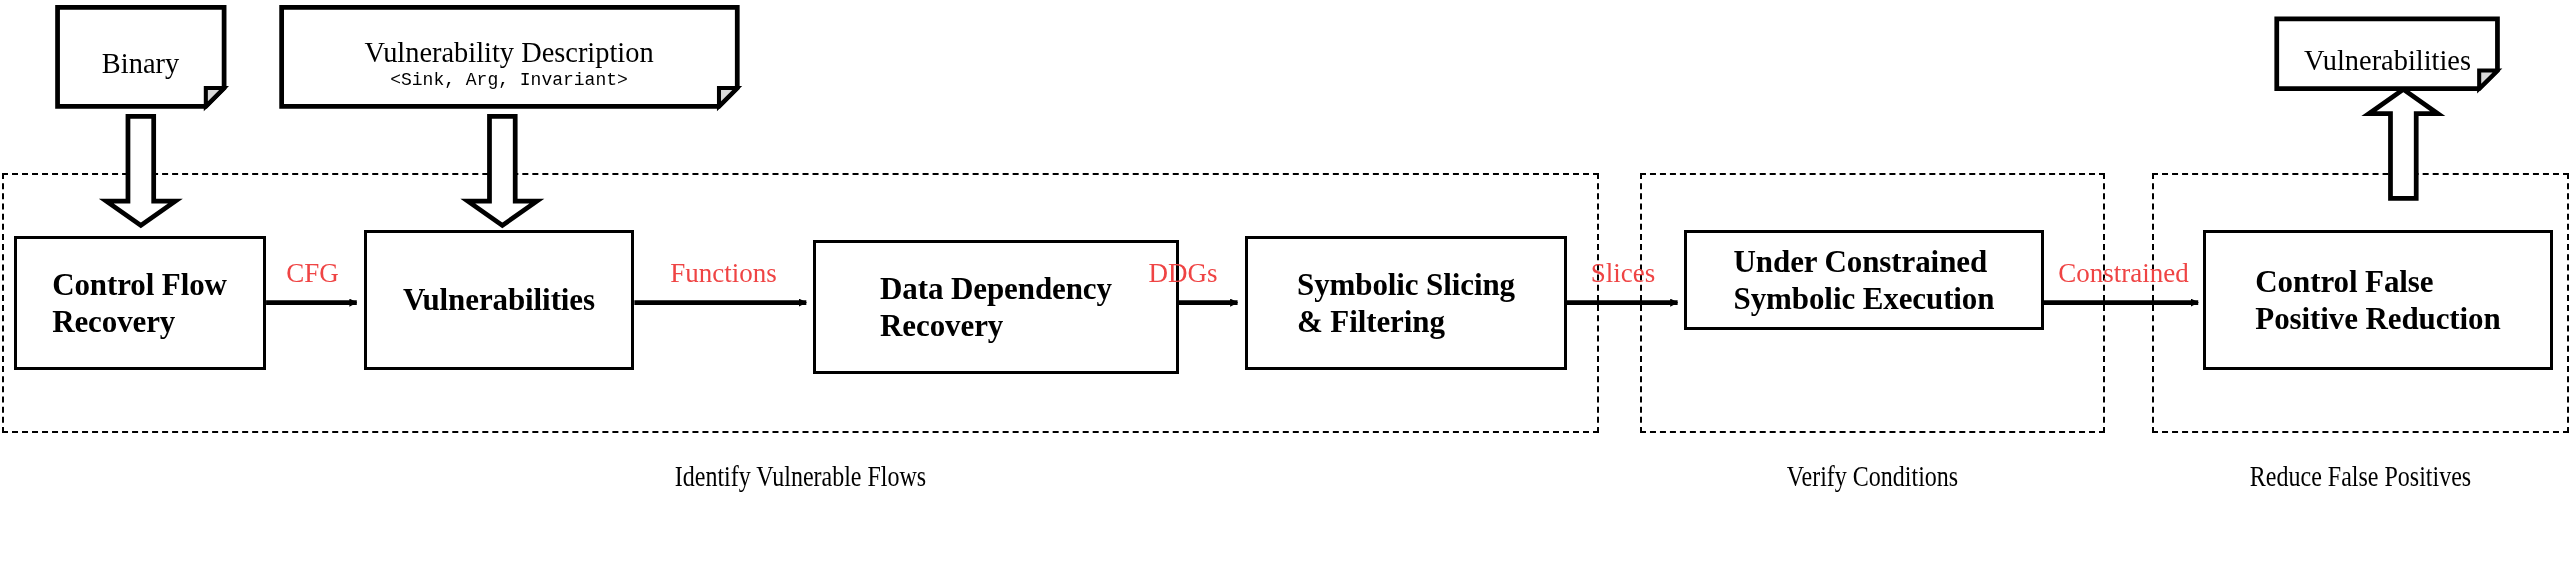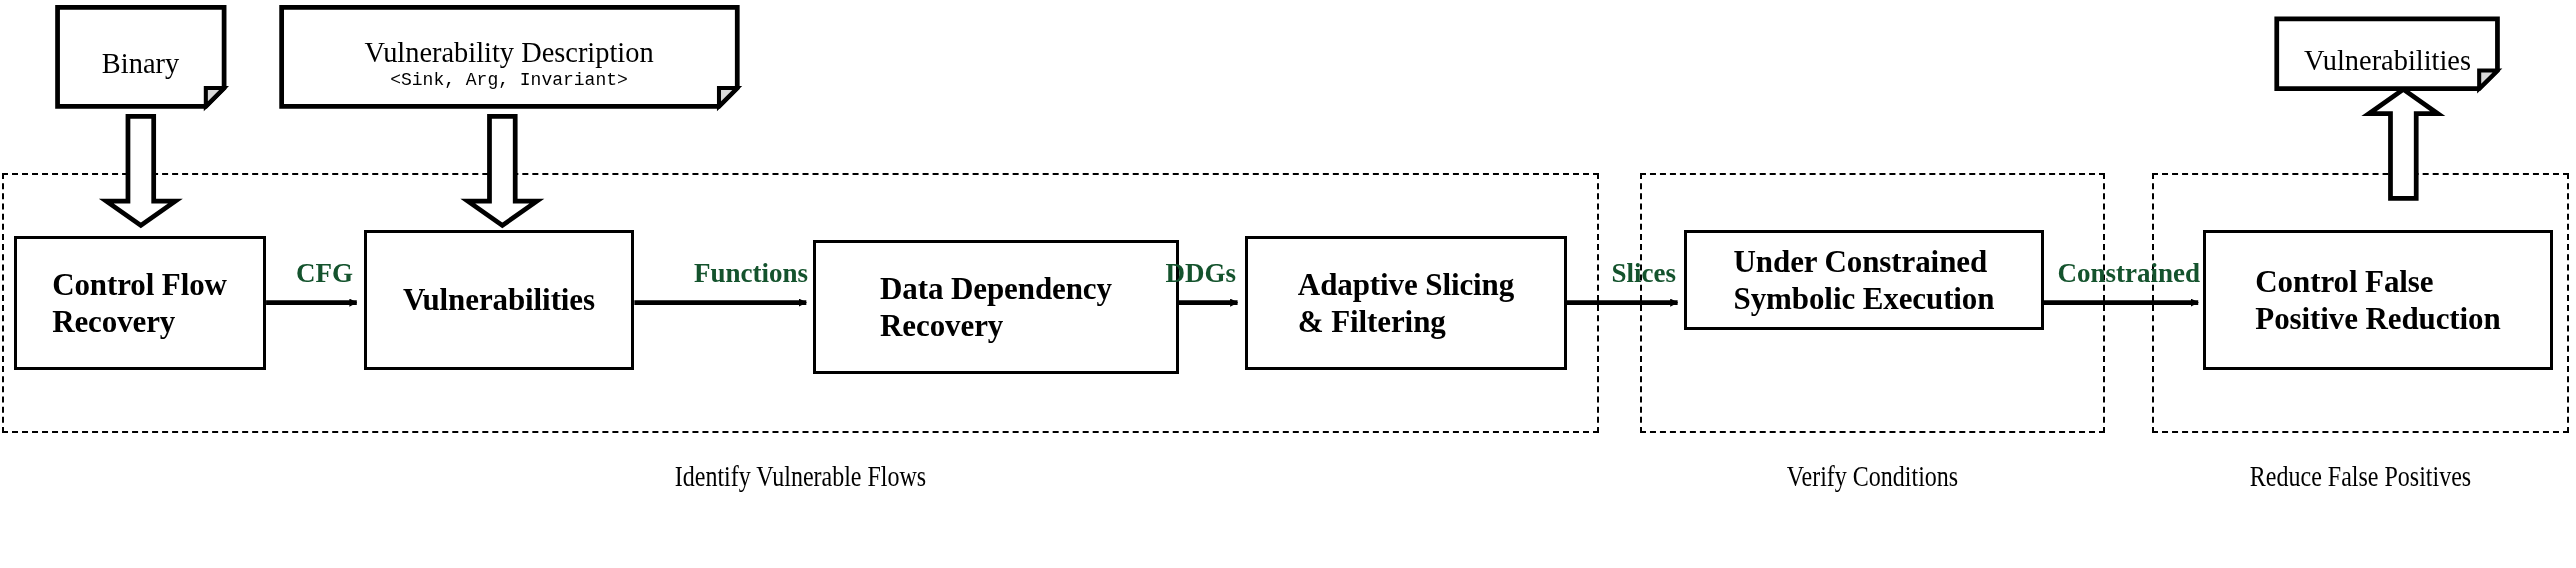--- a/index.html
+++ b/index.html
@@ -62,24 +62,23 @@
   .doc .mono {
     font-family: "Liberation Mono", "DejaVu Sans Mono", monospace;
     font-size: 18px;
     line-height: 1.18;
     white-space: nowrap;
   }
   
   .elabel {
     position: absolute;
     font-size: 27px;
-    color: #14532d;
-    white-space: nowrap;
-    text-align: right;
-    font-weight: bold;
+    color: #ef4444;
+    white-space: nowrap;
+    text-align: center;
   }
   
   .gcap {
     position: absolute;
     font-size: 30px;
     color: #000000;
     white-space: nowrap;
     text-align: center;
     transform: scaleX(0.80);
     transform-origin: center top;
@@ -169,21 +168,21 @@
 
   <div class="proc" style="left:813px; top:240px; width:366px; height:134px;">
     <span>
       <span>Data Dependency</span>
       <span>Recovery</span>
     </span>
   </div>
 
   <div class="proc" style="left:1245px; top:236px; width:322px; height:134px;">
     <span>
-      <span>Adaptive Slicing</span>
+      <span>Symbolic Slicing</span>
       <span>&amp; Filtering</span>
     </span>
   </div>
 
   <div class="proc" style="left:1684px; top:230px; width:360px; height:100px;">
     <span>
       <span>Under Constrained</span>
       <span>Symbolic Execution</span>
     </span>
   </div>

